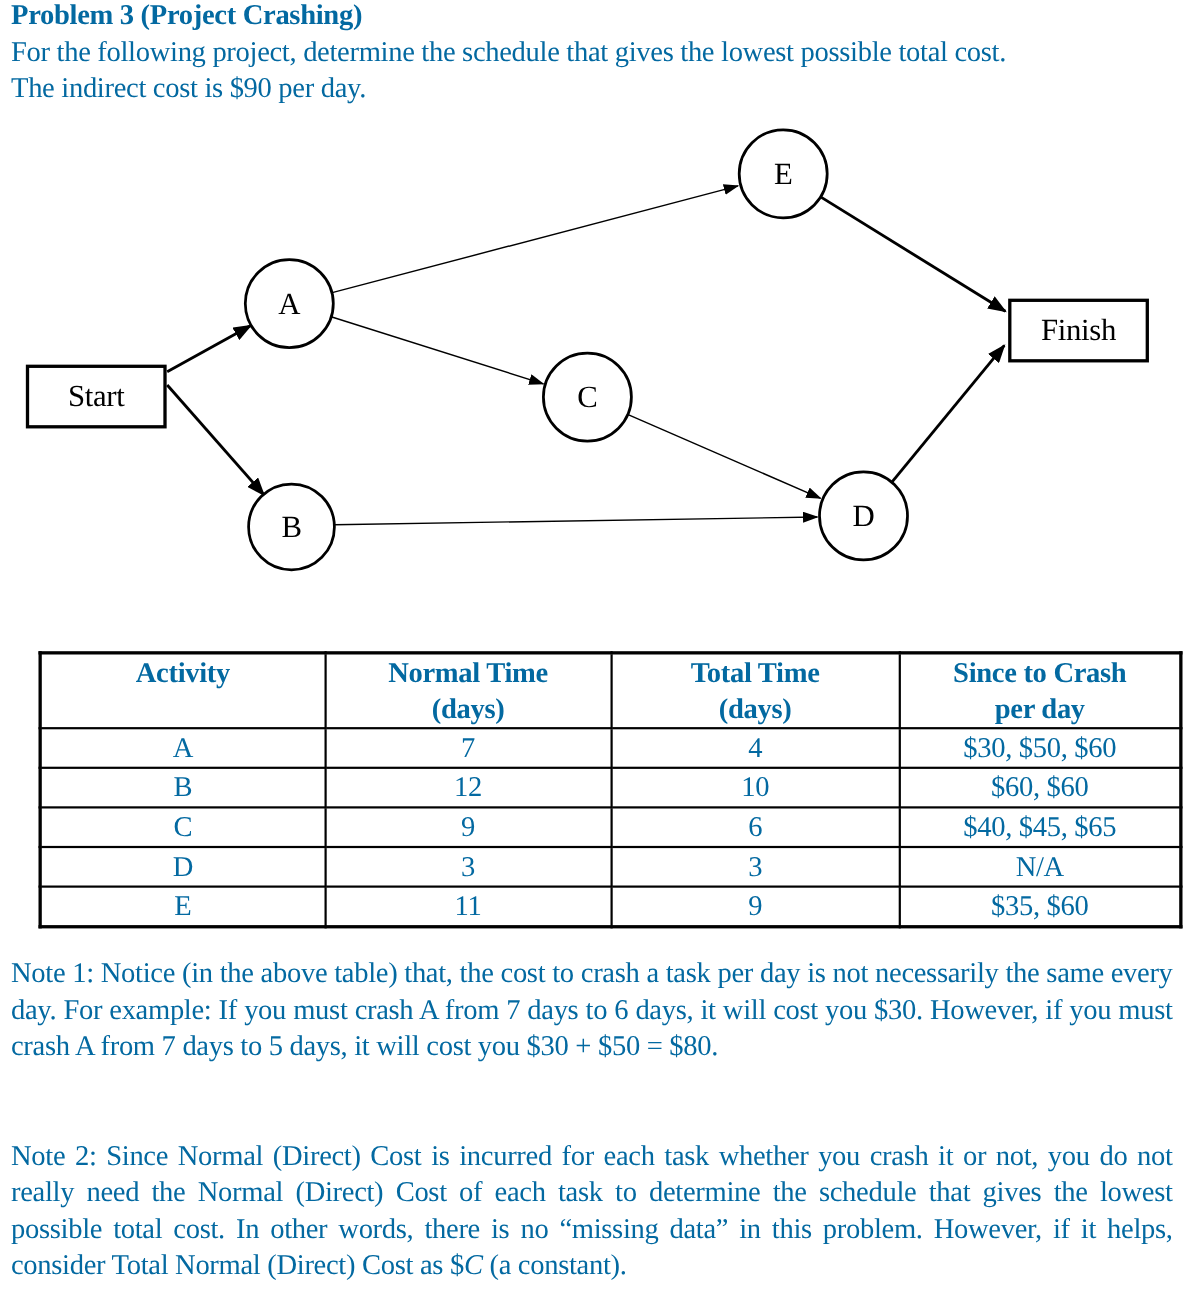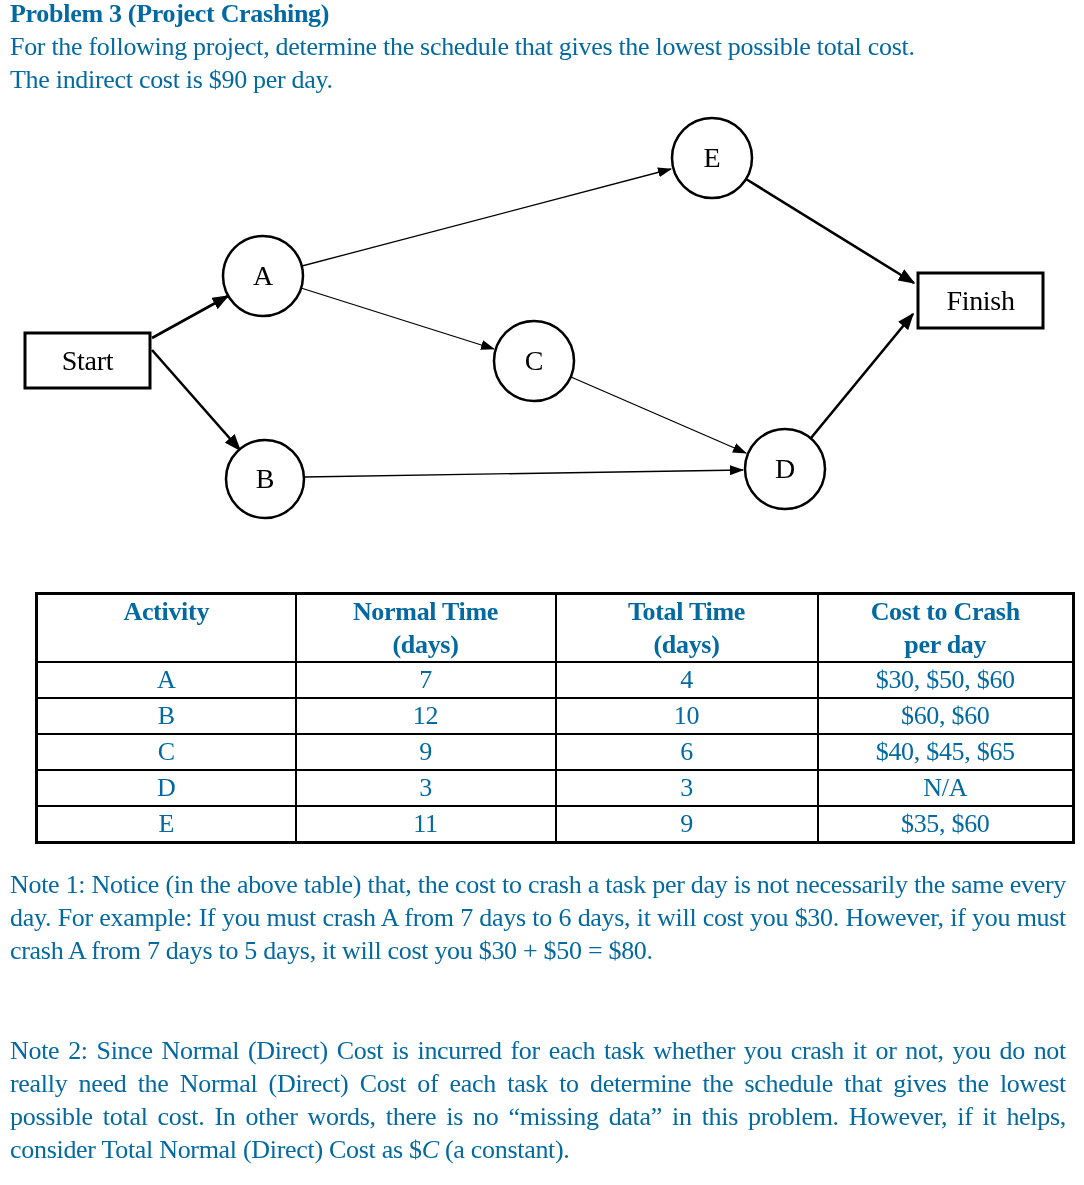--- a/index.html
+++ b/index.html
@@ -121,21 +121,21 @@
             </th>
             <th>
               <div>Normal Time</div>
               <div>(days)</div>
             </th>
             <th>
               <div>Total Time</div>
               <div>(days)</div>
             </th>
             <th>
-              <div>Cost to Crash</div>
+              <div>Since to Crash</div>
               <div>per day</div>
             </th>
           </tr>
       </thead>
       <tbody id="crash-table-body">
           <tr>
             <td>A</td>
             <td>7</td>
             <td>4</td>
             <td>$30, $50, $60</td>

